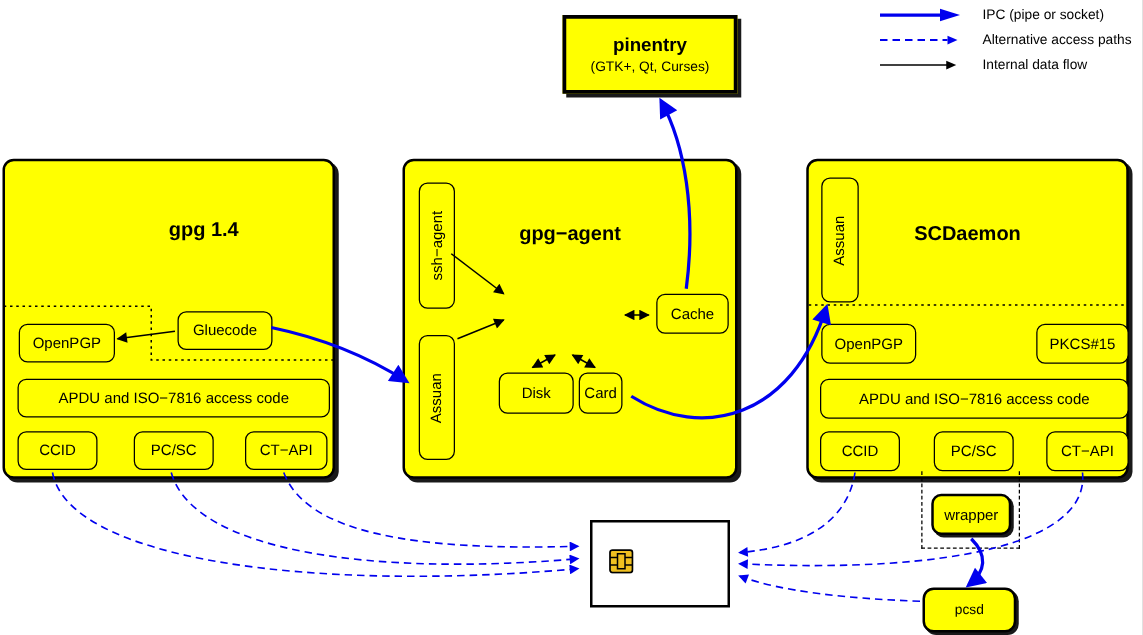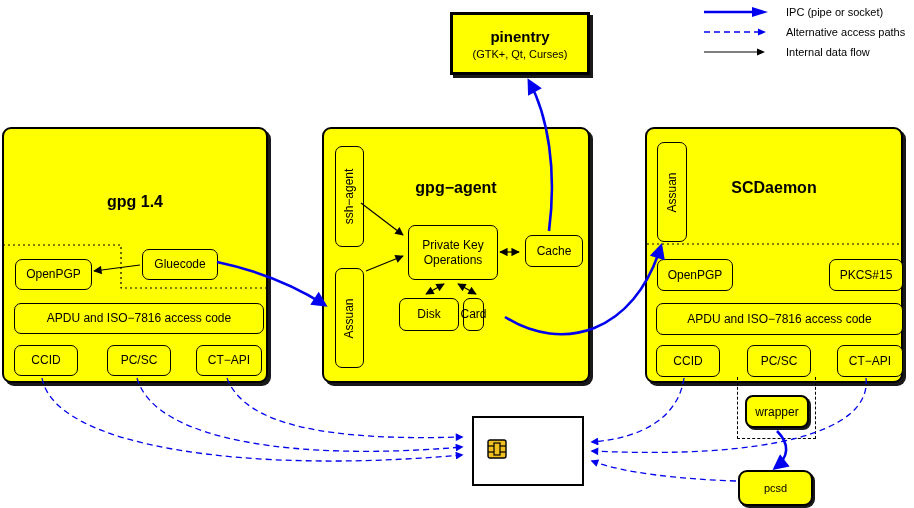--- a/index.html
+++ b/index.html
@@ -114,21 +114,21 @@
       <span class="leglabel">Internal data flow</span>
     </div>
   </div>
 
   <div class="pinentry">
     <div class="t">pinentry</div>
     <div class="s">(GTK+, Qt, Curses)</div>
   </div>
 
   <div class="bigbox" style="left:2px;top:127px;width:266px;height:256px;">
-    <div class="bigtitle" style="top:64px;">gpg 1.4</div>
+    <div class="bigtitle" style="top:47px;margin-left:28px;">gpg 1.4</div>
     <div class="node" style="left:11px;top:130px;width:77px;height:31px;">
       <span>OpenPGP</span>
     </div>
     <div class="node" style="left:138px;top:120px;width:76px;height:31px;">
       <span>Gluecode</span>
     </div>
     <div class="node" style="left:10px;top:174px;width:250px;height:31px;">
       <span>APDU and ISO−7816 access code</span>
     </div>
     <div class="node" style="left:10px;top:216px;width:64px;height:31px;">
@@ -143,31 +143,27 @@
   </div>
 
   <div class="bigbox" style="left:322px;top:127px;width:268px;height:256px;">
     <div class="bigtitle" style="top:50px;">gpg−agent</div>
     <div class="node vert" style="left:11px;top:17px;width:29px;height:101px;">
       <span>ssh−agent</span>
     </div>
     <div class="node vert" style="left:11px;top:139px;width:29px;height:100px;">
       <span>Assuan</span>
     </div>
-    <div class="node" style="left:84px;top:96px;width:90px;height:55px;flex-direction:column;">
-      <span>Private Key</span>
-      <span>Operations</span>
-    </div>
     <div class="node" style="left:201px;top:106px;width:58px;height:32px;">
       <span>Cache</span>
     </div>
     <div class="node" style="left:75px;top:169px;width:60px;height:33px;">
       <span>Disk</span>
     </div>
-    <div class="node" style="left:139px;top:169px;width:21px;height:33px;text-align:center;">
+    <div class="node" style="left:139px;top:169px;width:35px;height:33px;text-align:center;">
       <span>Card</span>
     </div>
   </div>
 
   <div class="bigbox" style="left:645px;top:127px;width:258px;height:256px;">
     <div class="bigtitle" style="top:50px;">SCDaemon</div>
     <div class="node vert" style="left:10px;top:13px;width:30px;height:100px;">
       <span>Assuan</span>
     </div>
     <div class="node" style="left:10px;top:130px;width:76px;height:32px;">

